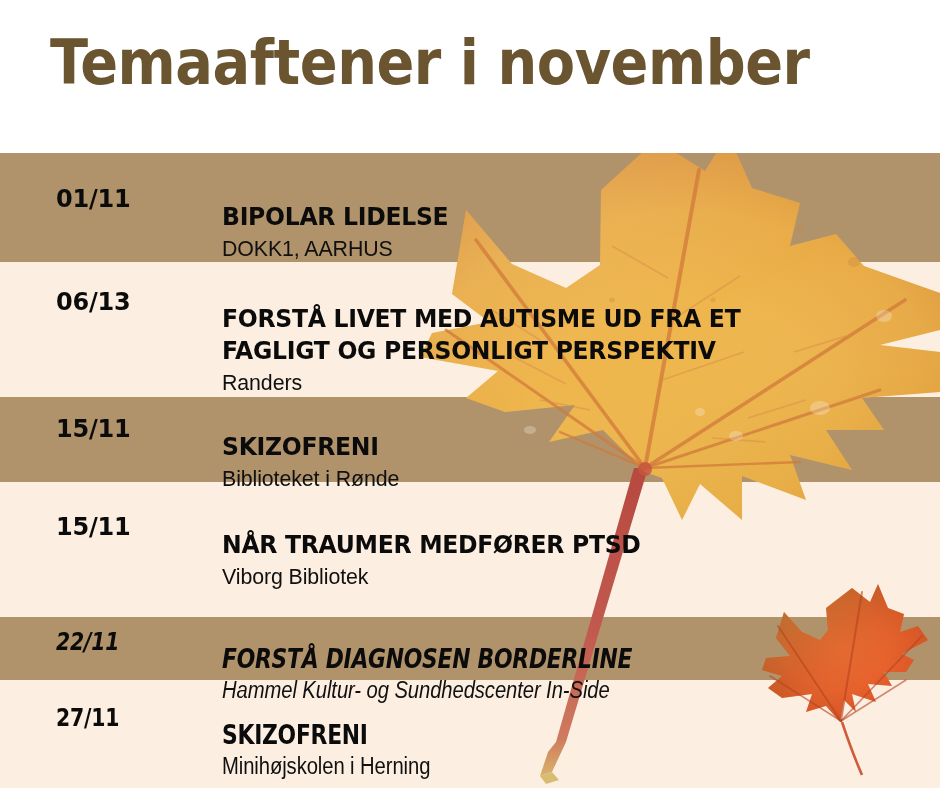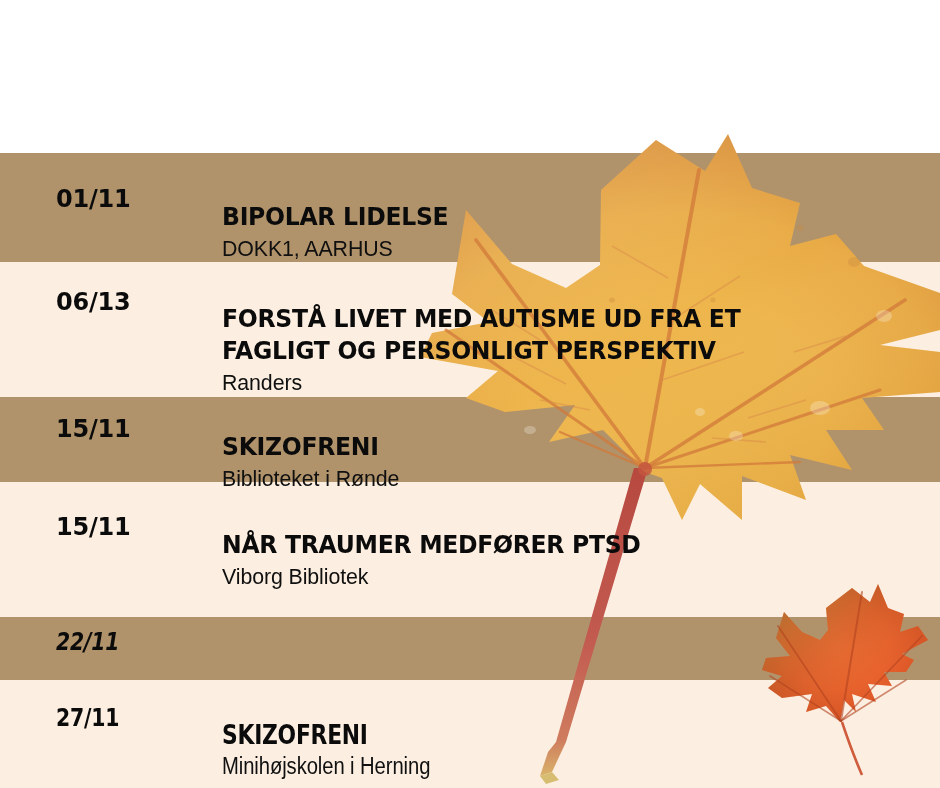--- a/index.html
+++ b/index.html
@@ -243,20 +243,23 @@
       <g stroke="#b3431f" stroke-opacity="0.6" fill="none" stroke-linecap="round">
         <path d="M841 721 L862 592" stroke-width="2"></path>
         <path d="M841 721 L778 626" stroke-width="1.8"></path>
         <path d="M841 721 L922 636" stroke-width="1.8"></path>
         <path d="M841 721 L770 676" stroke-width="1.5"></path>
         <path d="M841 721 L906 680" stroke-width="1.5"></path>
       </g>
     </g>
   </svg>
 
+  <div id="title-area">
+    <div id="poster-title">Temaaftener i november</div>
+  </div>
 
   <div id="rows-layer">
 
     <div class="row" style="top:153px;height:109px;">
       <div class="row-date" style="top:32px;">01/11</div>
       <div class="row-body" style="top:28px;">
         <div class="row-title">
           <span class="tline">BIPOLAR LIDELSE</span>
         </div>
         <div class="row-venue">DOKK1, AARHUS</div>
@@ -289,20 +292,26 @@
       <div class="row-body" style="top:27px;">
         <div class="row-title">
           <span class="tline">NÅR TRAUMER MEDFØRER PTSD</span>
         </div>
         <div class="row-venue">Viborg Bibliotek</div>
       </div>
     </div>
 
     <div class="row condensed" style="top:617px;height:75px;font-style:italic;">
       <div class="row-date" style="top:11px;">22/11</div>
+      <div class="row-body" style="top:6px;">
+        <div class="row-title">
+          <span class="tline">FORSTÅ DIAGNOSEN BORDERLINE</span>
+        </div>
+        <div class="row-venue">Hammel Kultur- og Sundhedscenter In-Side</div>
+      </div>
     </div>
 
     <div class="row condensed" style="top:680px;height:108px;border-radius:25px;">
       <div class="row-date" style="top:24px;">27/11</div>
       <div class="row-body" style="top:19px;">
         <div class="row-title">
           <span class="tline">SKIZOFRENI</span>
         </div>
         <div class="row-venue">Minihøjskolen i Herning</div>
       </div>

